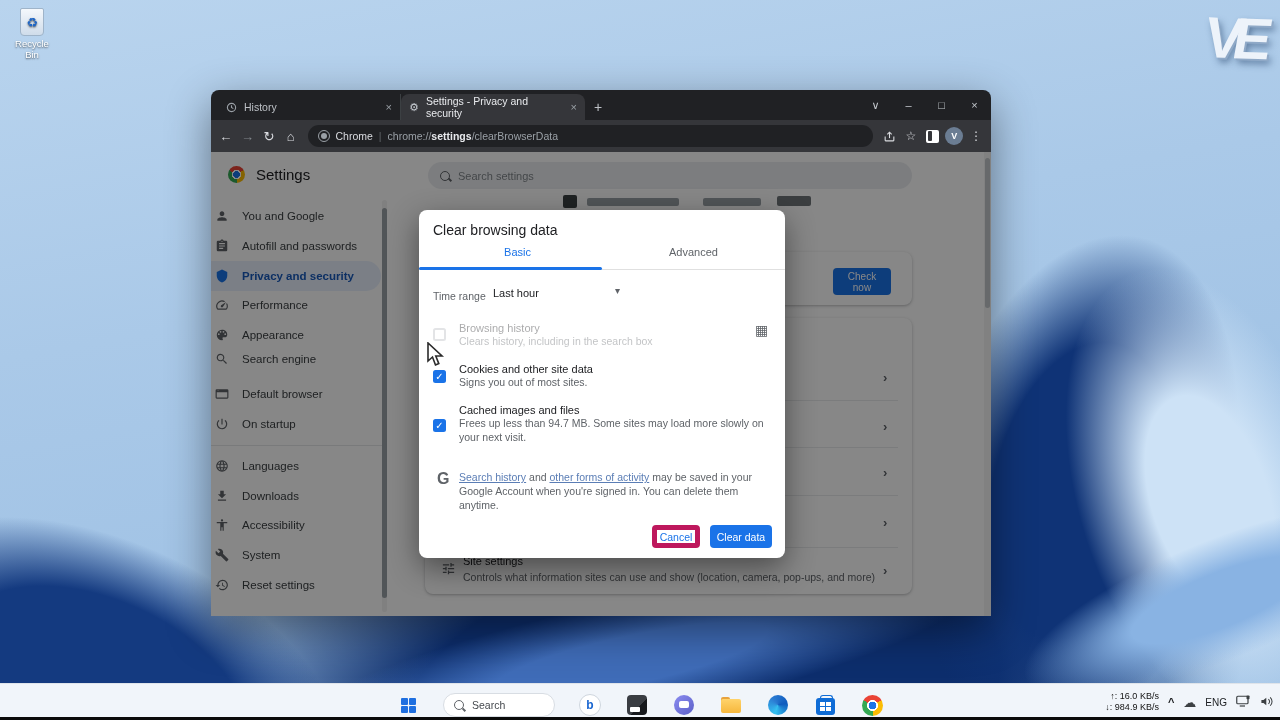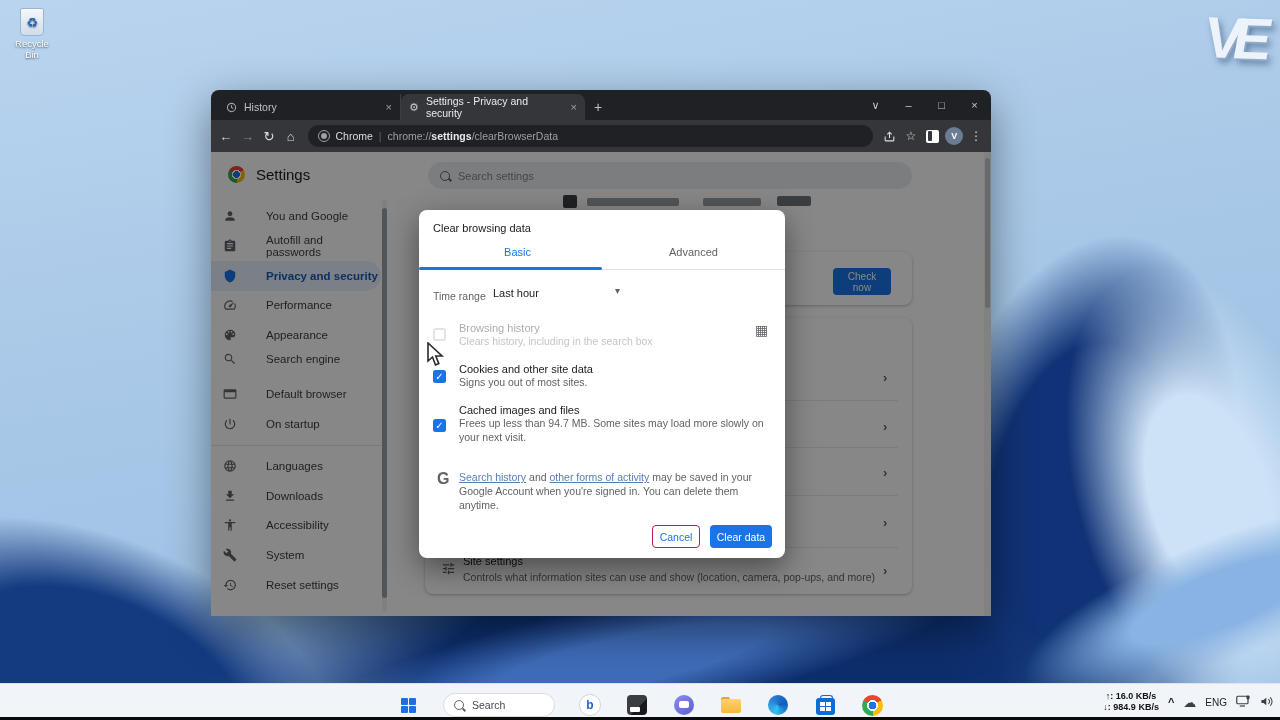--- a/index.html
+++ b/index.html
@@ -48,65 +48,65 @@
   .content{position:absolute;left:0;top:62px;right:0;bottom:0;background:#fff;overflow:hidden;}
   .sg-logo{width:17px;height:17px;border-radius:50%;
       background:radial-gradient(circle,#1a73e8 0 29%,transparent 30%),
                  radial-gradient(circle,#fff 0 40%,transparent 41%),
                  conic-gradient(from -60deg,#ea4335 0 33%,#fbbc04 33% 66%,#34a853 66% 100%);}
   .stitle{font-size:15px;color:#202124;}
   .searchbar{background:#ebedf0;border-radius:14px;height:27px;display:flex;align-items:center;gap:8px;
              padding:0 12px;font-size:11px;color:#80868b;box-sizing:border-box;}
   .mag{width:8px;height:8px;border:1.5px solid #5f6368;border-radius:50%;position:relative;flex:0 0 auto;}
   .mag:after{content:"";position:absolute;width:1.5px;height:4px;background:#5f6368;left:7.5px;top:6.5px;transform:rotate(-45deg);}
-  .side-item{position:absolute;left:0;width:170px;height:30px;display:flex;align-items:center;gap:29px;
-             padding-left:12px;box-sizing:border-box;font-size:11.5px;color:#3c4043;font-weight:500;}
+  .side-item{position:absolute;left:0;width:170px;height:30px;display:flex;align-items:center;gap:13px;
+             padding-left:4px;box-sizing:border-box;font-size:11.5px;color:#3c4043;font-weight:500;}
   .side-item svg{width:14px;height:14px;fill:#5f6368;flex:0 0 auto;}
   .side-sel{background:#e8f0fe;border-radius:0 16px 16px 0;color:#185abc;font-weight:bold;}
   .side-sel svg{fill:#1a73e8;}
   .sdivider{position:absolute;left:0;width:175px;height:1px;background:#e4e6e8;}
   .card{position:absolute;background:#fff;border-radius:8px;box-shadow:0 1px 3px rgba(60,64,67,.35);}
   .chev{position:absolute;color:#5f6368;font-size:13px;font-weight:bold;}
   .rowline{position:absolute;left:14px;right:14px;height:1px;background:#e8eaed;}
   .checknow{position:absolute;background:#1a73e8;color:#fff;font-size:10px;font-weight:500;border:none;
             border-radius:4px;display:flex;align-items:center;justify-content:center;}
   .frag{position:absolute;background:#9aa0a6;border-radius:2px;}
   .scrim{position:absolute;inset:0;background:rgba(0,0,0,.47);z-index:10;}
   
   .dialog{position:absolute;left:208px;top:58px;width:366px;height:348px;background:#fff;border-radius:8px;
           box-shadow:0 10px 30px rgba(0,0,0,.45);z-index:20;font-size:11px;color:#202124;}
-  .dlg-title{position:absolute;left:14px;top:12px;font-size:11px;color:#202124;}
+  .dlg-title{position:absolute;left:14px;top:12px;font-size:14px;color:#202124;}
   .dlg-tab{position:absolute;top:36px;width:183px;text-align:center;font-size:11px;font-weight:500;}
   .dlg-tab.active{color:#1a73e8;margin-left:7px;}
   .dlg-tab.idle{color:#5f6368;font-weight:400;}
   .dlg-tabline{position:absolute;left:0;right:0;top:59px;height:1px;background:#e0e0e0;}
   .dlg-tabblue{position:absolute;left:0;top:57px;width:50%;height:2.5px;background:#1a73e8;border-radius:2px;}
   .lbl{color:#202124;font-size:11px;}
   .sub{color:#5f6368;font-size:10.5px;line-height:14px;}
   .cbox{position:absolute;width:13px;height:13px;border-radius:2.5px;box-sizing:border-box;}
   .cb-off{border:2px solid #b6bac0;background:#fff;}
   .cb-on{background:#1a73e8;color:#fff;font-size:10px;display:flex;align-items:center;justify-content:center;}
   .faded{opacity:.38;}
   .dlink{color:#5a7db5;text-decoration:underline;}
   .btn{position:absolute;height:23px;border-radius:4px;font-size:10.5px;font-weight:500;display:flex;
        align-items:center;justify-content:center;box-sizing:border-box;}
-  .btn-sec{border:1px solid #be185d;color:#1a73e8;background:#fff;}
+  .btn-sec{border:5px solid #be185d;color:#1a73e8;background:#fff;}
   .btn-pri{background:#1a73e8;color:#fff;}
   
   .cursor{position:absolute;z-index:40;}
   
   .taskbar{left:0;right:0;bottom:0;height:36px;background:#f1f5fa;border-top:1px solid #dfe4ea;z-index:60;}
   .tb-center{position:absolute;left:50%;top:0;height:32px;transform:translateX(-50%);display:flex;align-items:center;gap:23px;}
   .startlogo{width:15px;height:15px;display:grid;grid-template-columns:7px 7px;grid-template-rows:7px 7px;gap:1px;}
   .startlogo div{background:#1f6fe0;border-radius:1px;}
   .tb-search{height:24px;width:112px;background:#fff;border:1px solid #d8dde3;border-radius:13px;display:flex;
              align-items:center;gap:8px;padding:0 10px;font-size:10.5px;color:#45494e;box-sizing:border-box;}
   .appico{width:24px;height:24px;display:flex;align-items:center;justify-content:center;position:relative;}
   .tray{position:absolute;right:6px;top:0;height:36px;display:flex;align-items:center;gap:9px;font-size:10px;color:#1b1d20;}
-  .net{font-size:9px;line-height:11px;text-align:center;color:#111;font-weight:bold;}
+  .net{font-size:9px;line-height:11px;text-align:right;color:#111;}
   .botline{left:0;right:0;bottom:0;height:3px;background:#0a0a0a;z-index:70;}
   .tb-underline{position:absolute;bottom:-4px;left:50%;transform:translateX(-50%);width:14px;height:2.5px;border-radius:2px;background:#9db2c8;}
 </style>
 </head>
 <body>
 
 <div class="abs wallpaper">
   <div class="petal" style="left:150px;top:420px;width:1100px;height:560px;transform:rotate(-9deg);background:radial-gradient(closest-side,#0d2e6d 55%,rgba(13,46,109,0) 100%);"></div>
   <div class="petal" style="left:-160px;top:540px;width:520px;height:300px;transform:rotate(24deg);background:radial-gradient(closest-side,#143a80 60%,rgba(20,58,128,0) 100%);"></div>
   <div class="petal" style="left:930px;top:230px;width:300px;height:520px;transform:rotate(14deg);background:radial-gradient(closest-side,#0f3376 58%,rgba(15,51,118,0) 100%);"></div>

